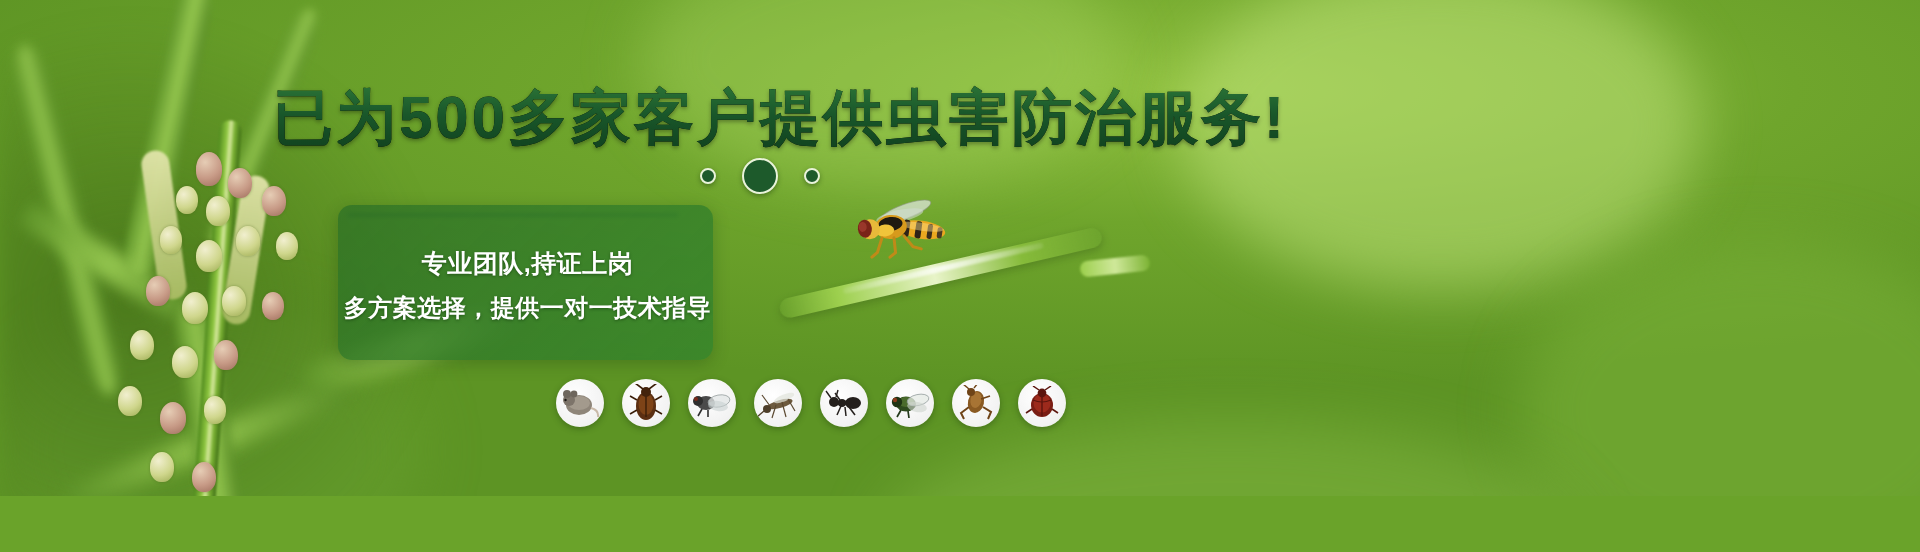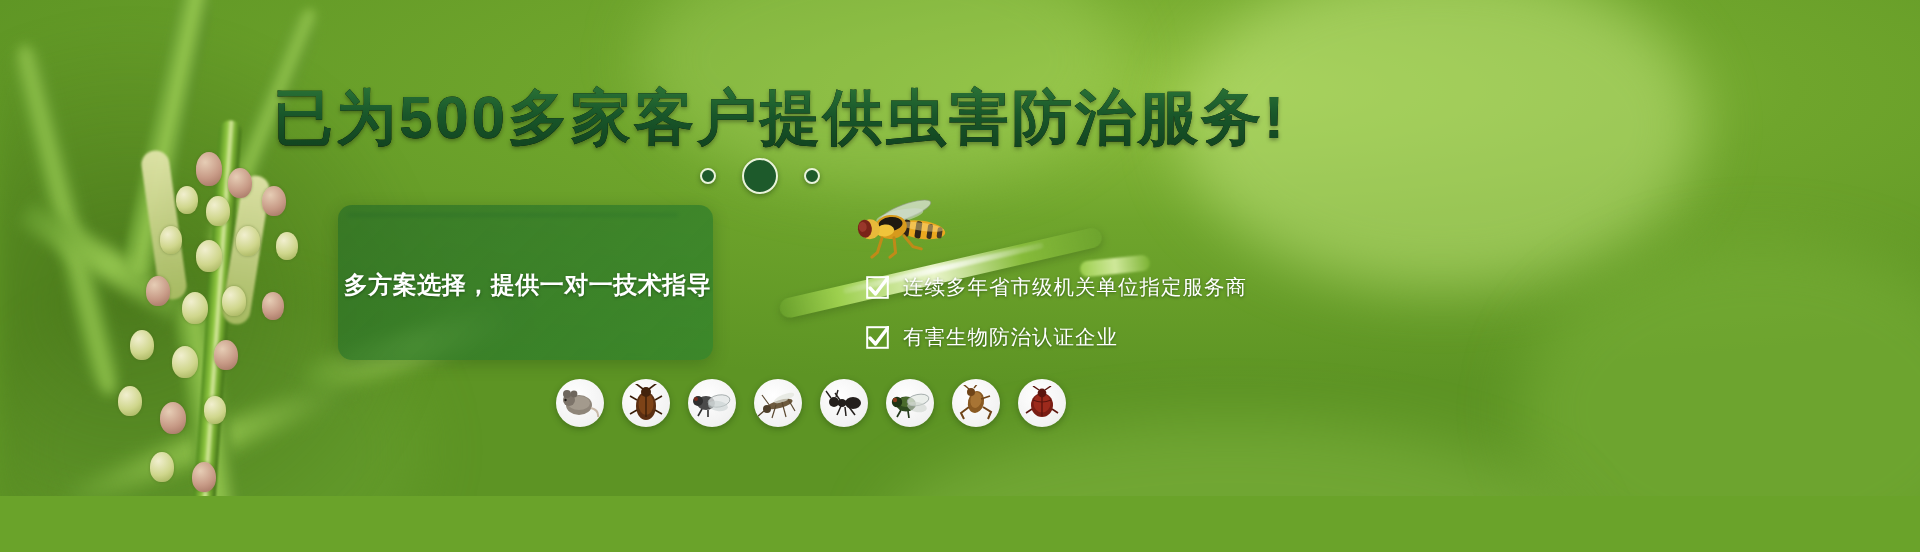--- a/index.html
+++ b/index.html
@@ -254,43 +254,24 @@
 
   <div class="dots">
     <span class="dot small"></span>
     <span class="dot big"></span>
     <span class="dot small"></span>
   </div>
 
   <div class="rule"></div>
   <div class="panel"></div>
   <div class="panel-lines">
+    <div class="pl-1">专业团队,持证上岗</div>
     <div class="pl-3">多方案选择，提供一对一技术指导</div>
   </div>
 
-  <div class="checks">
-    <div class="check-row">
-      <span class="check-box">
-        <svg width="23" height="23" viewBox="0 0 23 23">
-          <rect x="1.2" y="1.2" width="20.6" height="20.6" fill="none" stroke="#ffffff" stroke-width="2"></rect>
-          <path d="M4 12 L9.5 18 L22 1.5" fill="none" stroke="#ffffff" stroke-width="3.4" stroke-linecap="round" stroke-linejoin="round"></path>
-        </svg>
-      </span>
-      <span class="check-label">连续多年省市级机关单位指定服务商</span>
-    </div>
-    <div class="check-row">
-      <span class="check-box">
-        <svg width="23" height="23" viewBox="0 0 23 23">
-          <rect x="1.2" y="1.2" width="20.6" height="20.6" fill="none" stroke="#ffffff" stroke-width="2"></rect>
-          <path d="M4 12 L9.5 18 L22 1.5" fill="none" stroke="#ffffff" stroke-width="3.4" stroke-linecap="round" stroke-linejoin="round"></path>
-        </svg>
-      </span>
-      <span class="check-label">有害生物防治认证企业</span>
-    </div>
-  </div>
 
   <div class="pests">
 
     <div class="pest" title="鼠">
       <svg width="40" height="34" viewBox="0 0 40 34">
         <ellipse cx="19" cy="19" rx="13" ry="10" fill="#8e8579"></ellipse>
         <ellipse cx="19" cy="17" rx="11" ry="7" fill="#a39a8d"></ellipse>
         <circle cx="9" cy="14" r="6" fill="#7d746a"></circle>
         <circle cx="7" cy="8" r="4" fill="#6e665d"></circle>
         <circle cx="14" cy="8" r="3.4" fill="#6e665d"></circle>

